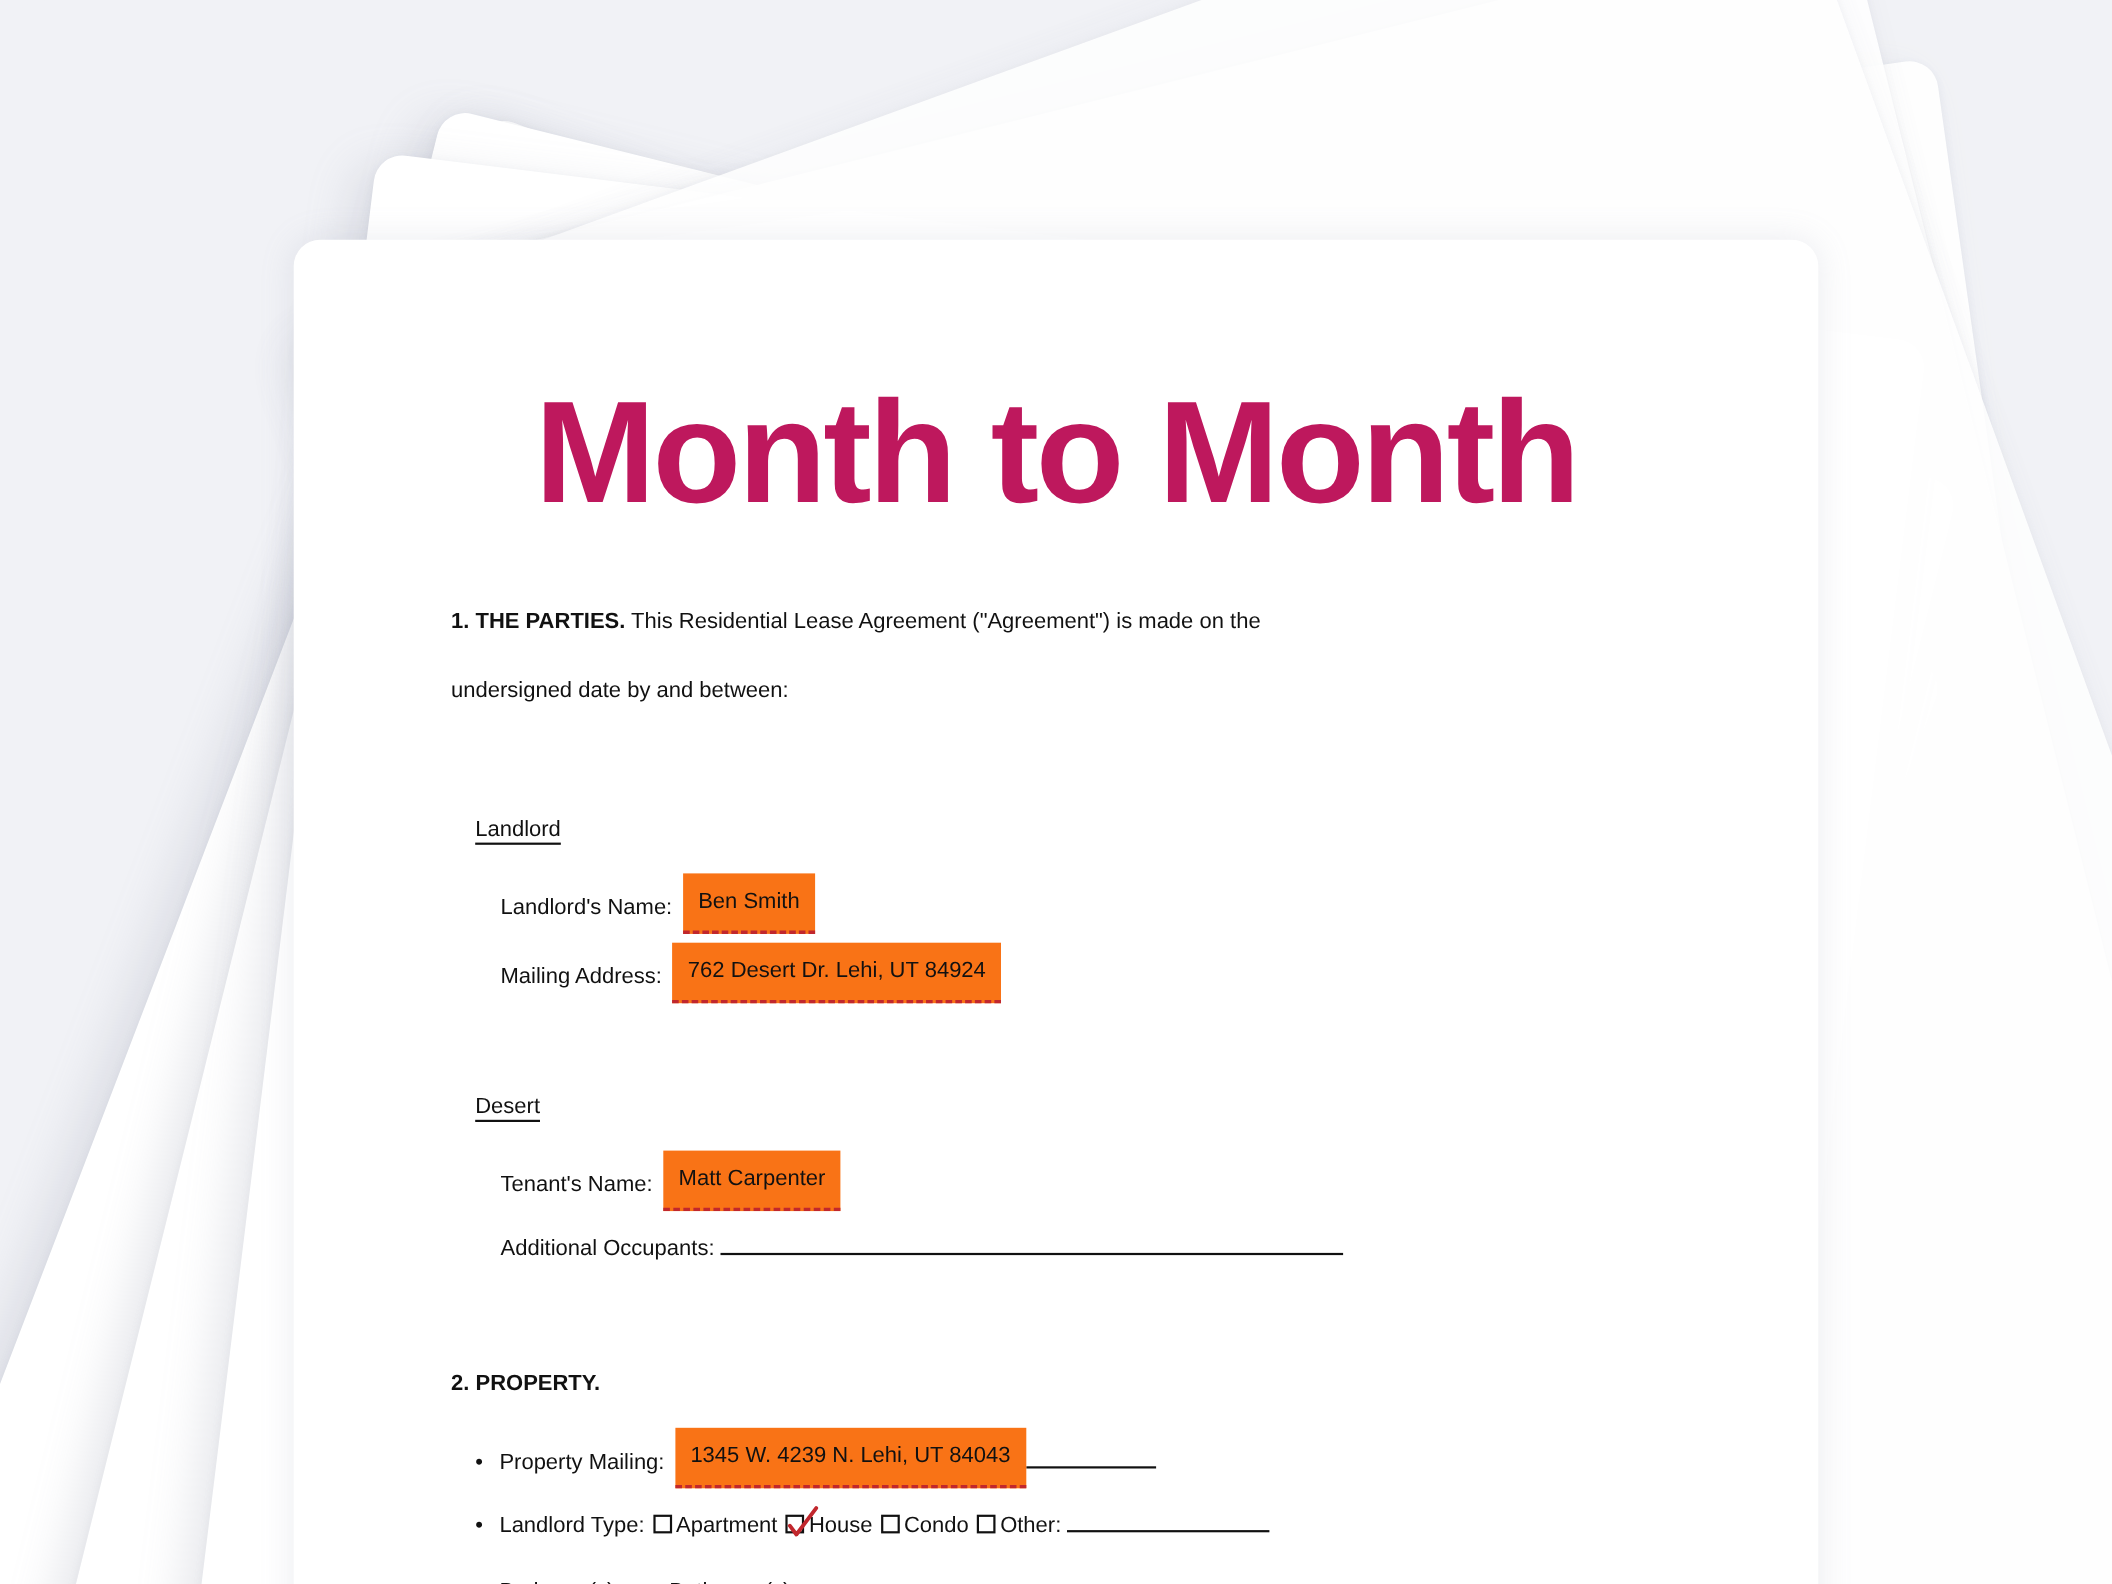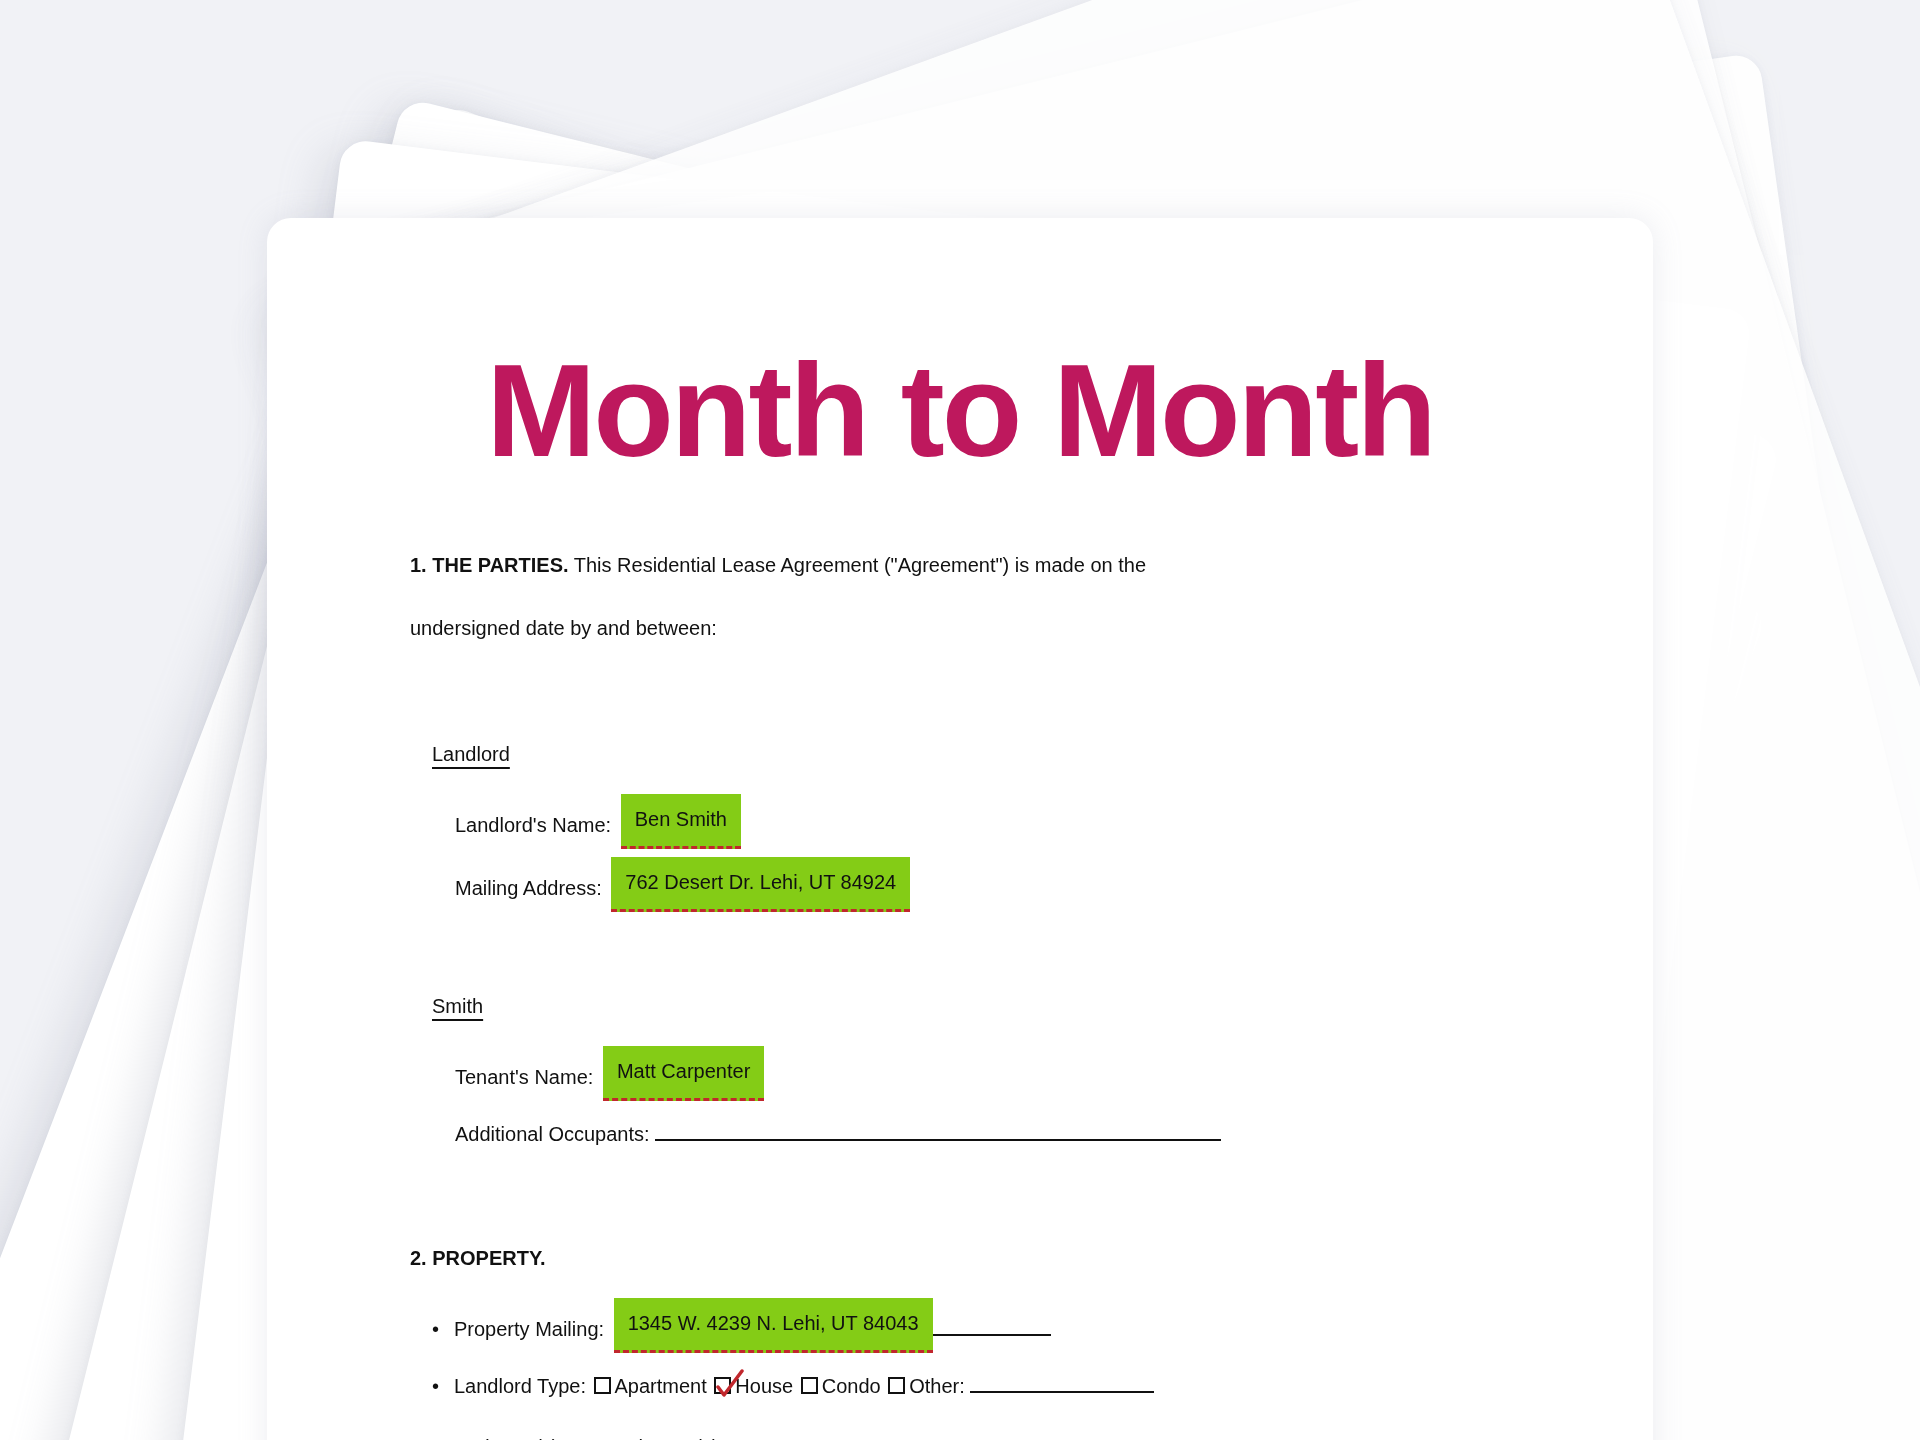--- a/index.html
+++ b/index.html
@@ -33,21 +33,21 @@
     position: absolute; left: 0; right: 0; top: 118px; text-align: center;
     font-size: 132px; font-weight: 700; letter-spacing: -3px; color: #be185d;
     line-height: 150px;
   }
   .line {
     position: absolute; font-size: 20px; line-height: 34px; white-space: nowrap; color: #111;
   }
   .b { font-weight: 700; }
   .u { text-decoration: underline; text-underline-offset: 6px; text-decoration-thickness: 2px; }
   .field {
-    display: inline-block; background: #84cc16; padding: 8px 14px 10px 14px;
+    display: inline-block; background: #f97316; padding: 8px 14px 10px 14px;
     border-bottom: 3px dashed #c1272d; margin-left: 4px; position: relative; top: -6px;
   }
   .blank { display: inline-block; border-bottom: 2px solid #111; height: 24px; vertical-align: baseline; }
   .cb {
     display: inline-block; width: 17px; height: 17px; border: 2px solid #111;
     vertical-align: -1px; margin: 0 4px 0 2px; box-sizing: border-box; position: relative;
   }
   .cb svg { position: absolute; left: -2px; top: -10px; }
   .bullet { display: inline-block; width: 22px; }
 </style>
@@ -73,21 +73,21 @@
     <div class="line u" style="left:165px; top:519px;">Landlord</div>
     <div class="line" style="left:188px; top:582px;">
       <span>Landlord's Name:</span>
       <span class="field">Ben Smith</span>
     </div>
     <div class="line" style="left:188px; top:645px;">
       <span>Mailing Address:</span>
       <span class="field">762 Desert Dr. Lehi, UT 84924</span>
     </div>
 
-    <div class="line u" style="left:165px; top:771px;">Smith</div>
+    <div class="line u" style="left:165px; top:771px;">Desert</div>
     <div class="line" style="left:188px; top:834px;">
       <span>Tenant's Name:</span>
       <span class="field">Matt Carpenter</span>
     </div>
     <div class="line" style="left:188px; top:897px;">
       <span>Additional Occupants:</span>
       <span class="blank" style="width:566px;"></span>
     </div>
 
     <div class="line b" style="left:143px; top:1023px;">2. PROPERTY.</div>

